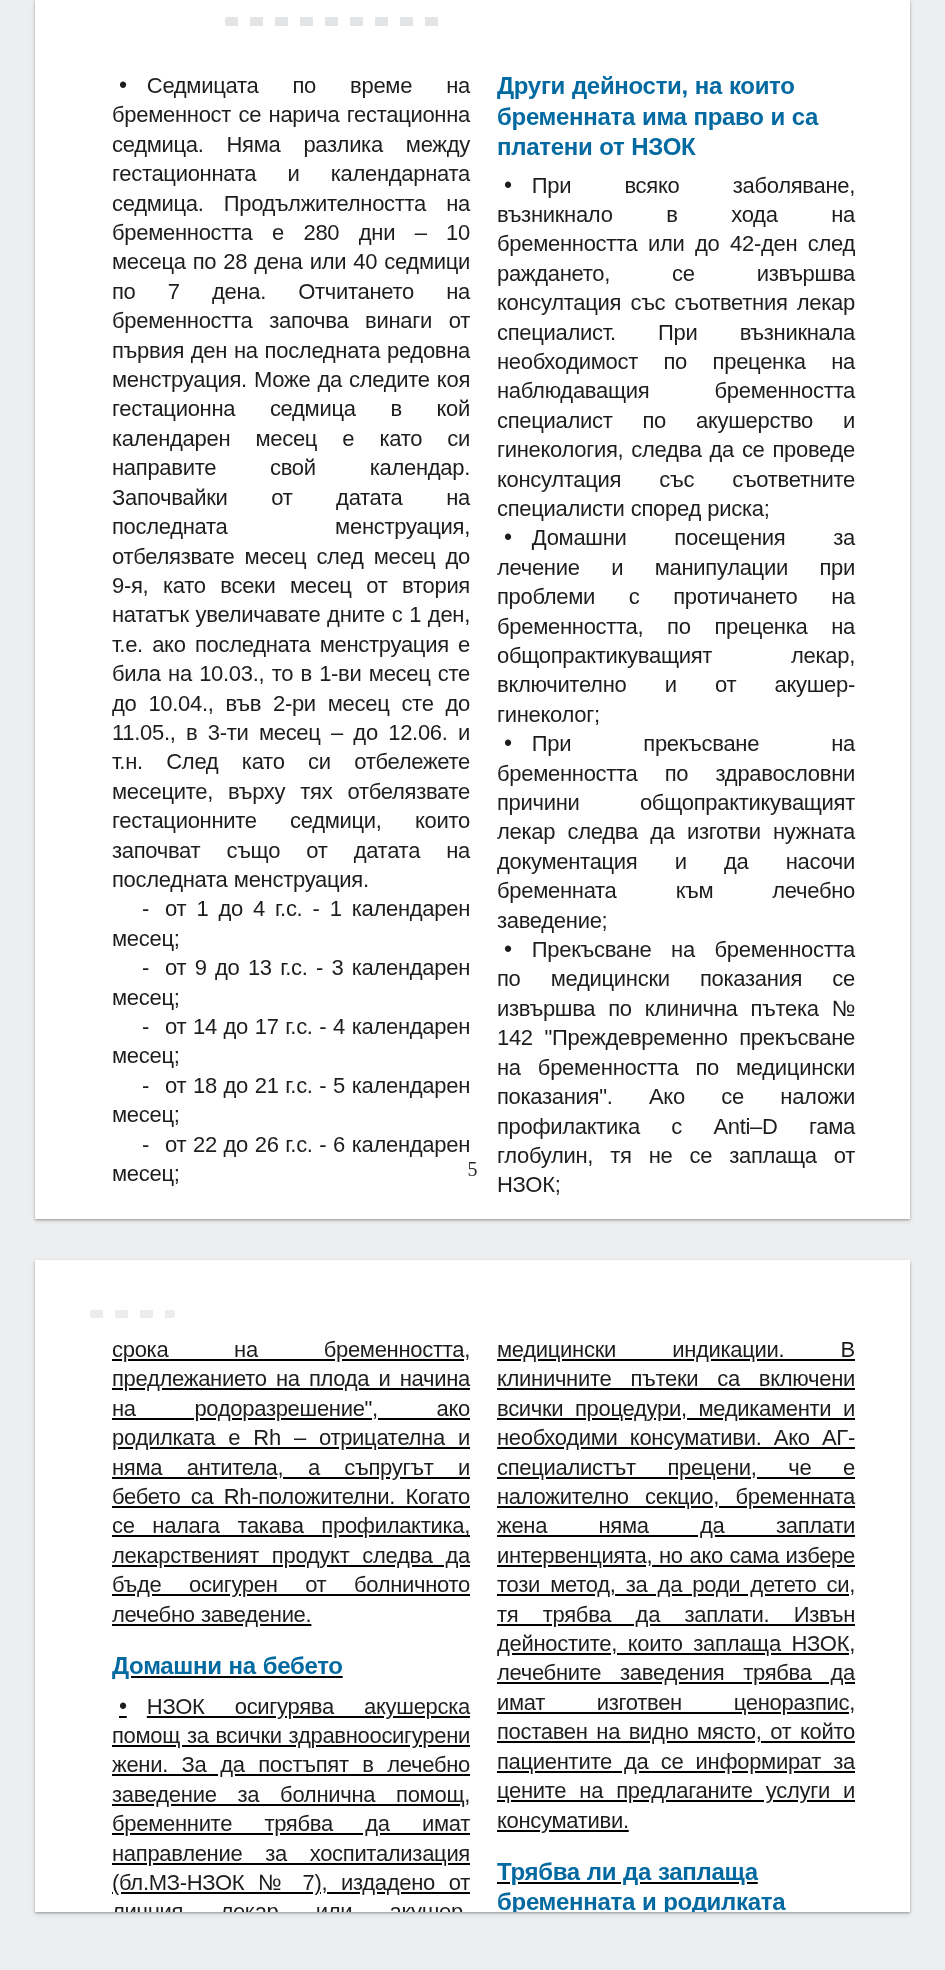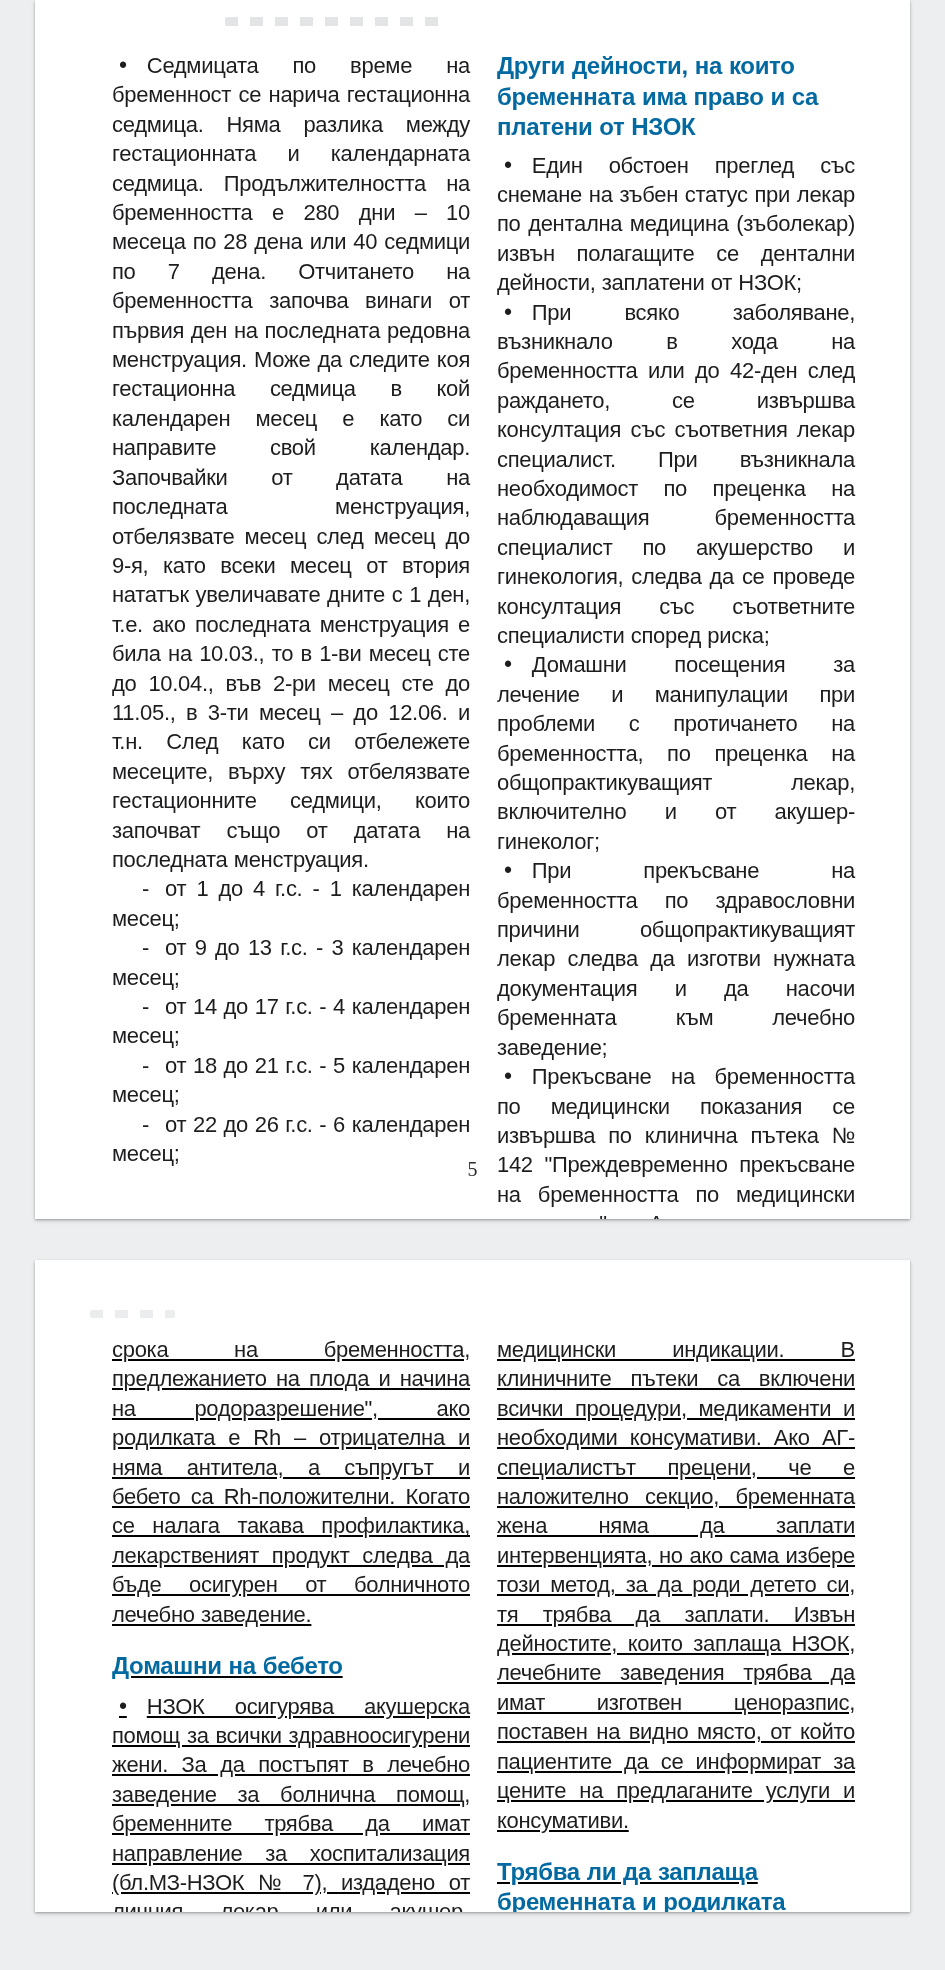--- a/index.html
+++ b/index.html
@@ -10,21 +10,21 @@
     position:relative;
     overflow:hidden;
   }
   .page{
     position:absolute;left:35px;width:875px;
     background:#ffffff;
     box-shadow:0 1px 2px rgba(0,0,0,.28),0 2px 5px rgba(0,0,0,.12);
     box-sizing:border-box;
     overflow:hidden;
   }
-  #page-1{top:0;height:1219px;padding:51px 54px 0 77px;}
+  #page-1{top:0;height:1219px;padding:71px 54px 0 77px;}
   #page-2{top:1260px;height:652px;padding:75px 54px 0 77px;text-decoration:underline;}
   .cols{display:flex;gap:27px;}
   .col{width:358px;flex:0 0 358px;}
   .block{
     font-size:22px;line-height:29.4px;
     color:#1d1d1f;
     text-align:justify;
     letter-spacing:-0.3px;
     word-spacing:0.5px;
   }
@@ -62,21 +62,20 @@
     <div class="col">
         <div class="block bullet-para"><span class="marker">•</span><span>Седмицата по време на бременност се нарича гестационна седмица. Няма разлика между гестационната и календарната седмица. Продължителността на бременността е 280 дни – 10 месеца по 28 дена или 40 седмици по 7 дена. Отчитането на бременността започва винаги от първия ден на последната редовна менструация. Може да следите коя гестационна седмица в кой календарен месец е като си направите свой календар. Започвайки от датата на последната менструация, отбелязвате месец след месец до 9-я, като всеки месец от втория нататък увеличавате дните с 1 ден, т.е. ако последната менструация е била на 10.03., то в 1-ви месец сте до 10.04., във 2-ри месец сте до 11.05., в 3-ти месец – до 12.06. и т.н. След като си отбележете месеците, върху тях отбелязвате гестационните седмици, които започват също от датата на последната менструация.</span></div>
         <div class="block dash-item"><span class="marker">-</span><span>от 1 до 4 г.с. - 1 календарен месец;</span></div>
         <div class="block dash-item"><span class="marker">-</span><span>от 9 до 13 г.с. - 3 календарен месец;</span></div>
         <div class="block dash-item"><span class="marker">-</span><span>от 14 до 17 г.с. - 4 календарен месец;</span></div>
         <div class="block dash-item"><span class="marker">-</span><span>от 18 до 21 г.с. - 5 календарен месец;</span></div>
         <div class="block dash-item"><span class="marker">-</span><span>от 22 до 26 г.с. - 6 календарен месец;</span></div>
       </div>
     <div class="col">
         <div class="block heading">Други дейности, на които бременната има право и са платени от НЗОК</div>
-        <div class="block bullet-para"><span class="marker">•</span><span>Един обстоен преглед със снемане на зъбен статус при лекар по дентална медицина (зъболекар) извън полагащите се дентални дейности, заплатени от НЗОК;</span></div>
         <div class="block bullet-para"><span class="marker">•</span><span>При всяко заболяване, възникнало в хода на бременността или до 42-ден след раждането, се извършва консултация със съответния лекар специалист. При възникнала необходимост по преценка на наблюдаващия бременността специалист по акушерство и гинекология, следва да се проведе консултация със съответните специалисти според риска;</span></div>
         <div class="block bullet-para"><span class="marker">•</span><span>Домашни посещения за лечение и манипулации при проблеми с протичането на бременността, по преценка на общопрактикуващият лекар, включително и от акушер-гинеколог;</span></div>
         <div class="block bullet-para"><span class="marker">•</span><span>При прекъсване на бременността по здравословни причини общопрактикуващият лекар следва да изготви нужната документация и да насочи бременната към лечебно заведение;</span></div>
         <div class="block bullet-para"><span class="marker">•</span><span>Прекъсване на бременността по медицински показания се извършва по клинична пътека № 142 "Преждевременно прекъсване на бременността по медицински показания". Ако се наложи профилактика с Anti–D гама глобулин, тя не се заплаща от НЗОК;</span></div>
       </div>
   </div>
   <div class="page-number">5</div>
 </article>
 
 <article class="page" id="page-2">

